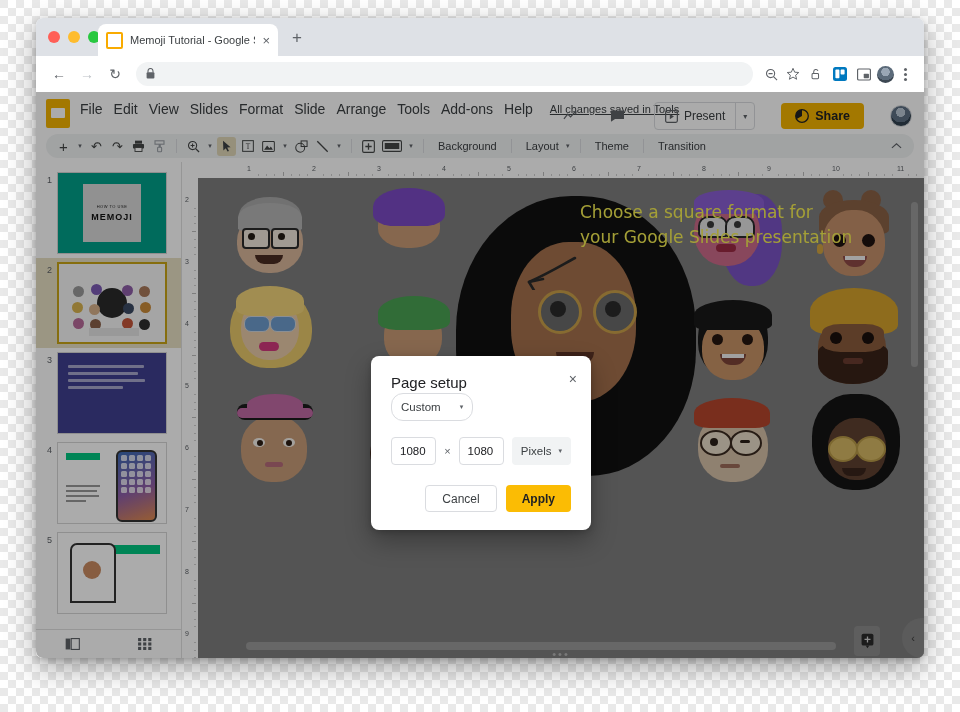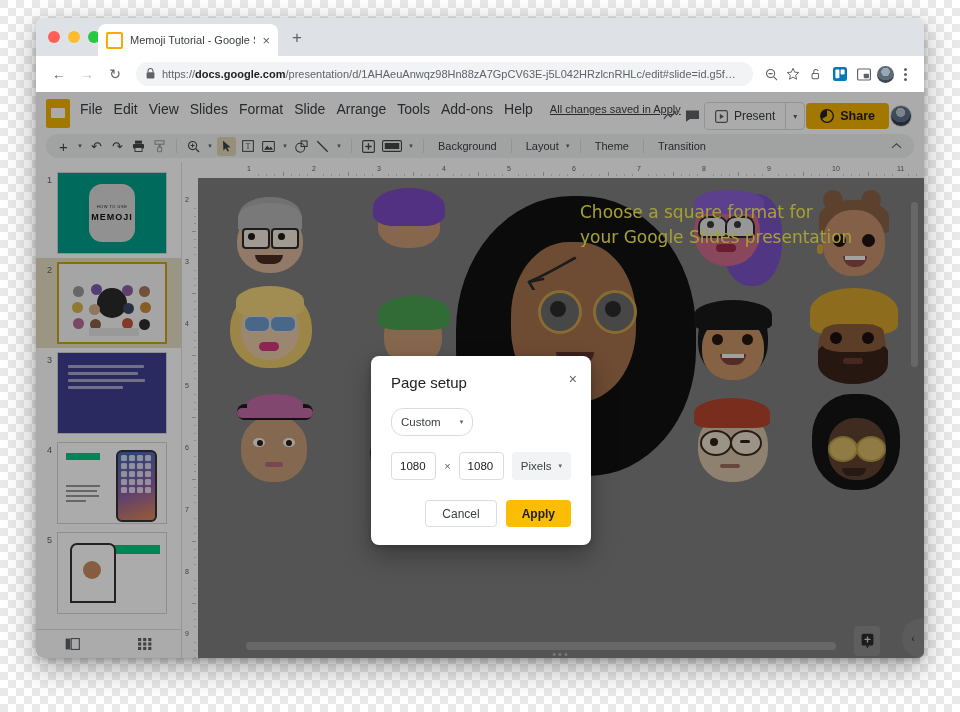--- a/index.html
+++ b/index.html
@@ -104,21 +104,21 @@
   .titlerow{display:flex;align-items:center;gap:9px;height:18px;}
   .doctitle{font-size:14px;color:#202124;}
   .starico{color:#f4b400;font-size:12px;}
   .folderico{
     width:13px;height:10px;background:#5f6368;border-radius:1.5px;position:relative;opacity:.85;
   }
   .folderico:before{content:"";position:absolute;left:0;top:-2.5px;width:6px;height:3px;background:#5f6368;border-radius:1px 1px 0 0;}
   .menurow{display:flex;align-items:center;gap:11px;margin-top:3px;}
   .menuitem{font-size:14px;color:#3c4043;white-space:nowrap;}
   .savedtxt{font-size:11px;color:#3c4043;text-decoration:underline;margin-left:6px;white-space:nowrap;}
-  .hdrRight{display:flex;align-items:center;gap:1px;margin-top:4px;flex:0 0 auto;}
+  .hdrRight{display:flex;align-items:center;gap:26px;margin-top:4px;flex:0 0 auto;}
   .hdrIcon{width:20px;height:20px;display:flex;align-items:center;justify-content:center;color:#5f6368;}
   .presentgrp{display:flex;align-items:stretch;border:1px solid #dadce0;border-radius:4px;height:26px;}
   .presentbtn{display:flex;align-items:center;gap:6px;padding:0 10px;font-size:12px;color:#3c4043;}
   .presentcaret{width:18px;display:flex;align-items:center;justify-content:center;border-left:1px solid #dadce0;color:#5f6368;font-size:8px;}
   .sharebtn{
     background:#f4b400;color:#202124;border-radius:4px;height:26px;
     display:flex;align-items:center;gap:6px;padding:0 14px;font-size:12.5px;font-weight:700;
   }
   .useravatar{
     width:22px;height:22px;border-radius:50%;flex:0 0 auto;
@@ -155,21 +155,21 @@
   }
   .slideitem.active .thumb{border:2px solid #c8a415;}
   .fsbar{
     position:absolute;left:0;right:0;bottom:0;height:28px;background:#fff;
     border-top:1px solid #e0e0e0;display:flex;align-items:center;
   }
   .fsbtn{flex:1 1 0;display:flex;align-items:center;justify-content:center;color:#5f6368;}
 
   
   .t1{background:#00a08a;display:flex;align-items:center;justify-content:center;}
-  .t1 .card{width:46px;height:58px;background:#d9d9d9;display:flex;flex-direction:column;align-items:center;justify-content:center;gap:3px;border-radius:13px;}
+  .t1 .card{width:58px;height:58px;background:#d9d9d9;display:flex;flex-direction:column;align-items:center;justify-content:center;gap:3px;}
   .t1 .l1{font-size:4px;letter-spacing:.5px;color:#222;}
   .t1 .l2{font-size:9px;letter-spacing:1px;color:#111;font-weight:700;}
   .t2{background:#f7f7f7;}
   .t2 .grid{position:absolute;inset:0;display:flex;align-items:center;justify-content:center;}
   .t2 .facebig{width:30px;height:30px;border-radius:50%;background:#2b2b2b;}
   .t2 .mini{position:absolute;width:11px;height:11px;border-radius:50%;}
   .t2 .cap{position:absolute;left:30px;bottom:6px;width:50px;height:8px;background:#e4e4e4;}
   .t3{background:#3f3f8f;padding:12px 10px;box-sizing:border-box;}
   .t3 .ln{height:3px;background:rgba(255,255,255,.55);margin-bottom:4px;border-radius:1px;}
   .t4{background:#fff;}
@@ -237,21 +237,21 @@
     position:absolute;left:335px;top:264px;width:220px;
     background:#fff;border-radius:8px;z-index:60;
     box-shadow:0 11px 26px rgba(0,0,0,.30), 0 2px 6px rgba(0,0,0,.18);
     padding:18px 20px 18px 20px;box-sizing:border-box;
   }
   .modaltitle{font-size:15px;color:#202124;}
   .modalclose{
     position:absolute;right:14px;top:16px;font-size:14px;color:#5f6368;line-height:1;
   }
   .selectbox{
-    margin-top:17px;display:inline-flex;align-items:center;gap:19px;
+    margin-top:2px;display:inline-flex;align-items:center;gap:19px;
     border:1px solid #dadce0;border-radius:12px;height:26px;padding:0 9px;
     font-size:11.5px;color:#3c4043;
   }
   .caretdown{font-size:7px;color:#5f6368;}
   .dimrow{margin-top:16px;display:flex;align-items:center;gap:8px;}
   .dimfield{
     width:46px;height:28px;border:1px solid #dadce0;border-radius:4px;
     display:flex;align-items:center;padding:0 8px;font-size:11.5px;color:#202124;box-sizing:border-box;
   }
   .timesX{font-size:11px;color:#5f6368;}
@@ -291,21 +291,20 @@
     <div class="navbtn dim">→</div>
     <div class="navbtn">↻</div>
 
     <div class="omnibox">
       <span class="lockicon">
         <svg width="9" height="11" viewBox="0 0 9 11">
             <path d="M2 4.5V3a2.5 2.5 0 015 0v1.5" fill="none" stroke="#5f6368" stroke-width="1.1"></path>
             <rect x=".6" y="4.3" width="7.8" height="6.2" rx="1" fill="#5f6368"></rect>
           </svg>
       </span>
-      <span class="urltext"><span>https://</span><b>docs.google.com</b><span>/presentation/d/1AHAeuAnwqz98Hn88zA7GpCV63E-j5L042HRzlcnRHLc/edit#slide=id.g5f…</span></span>
     </div>
 
     <div class="omniIcon">
       <svg width="13" height="13" viewBox="0 0 14 14">
           <circle cx="6" cy="6" r="4.4" fill="none" stroke="#5f6368" stroke-width="1.2"></circle>
           <line x1="9.2" y1="9.2" x2="13" y2="13" stroke="#5f6368" stroke-width="1.2"></line>
           <line x1="3.8" y1="6" x2="8.2" y2="6" stroke="#5f6368" stroke-width="1.2"></line>
         </svg>
     </div>
     <div class="omniIcon">
@@ -350,21 +349,21 @@
           <span class="menuitem">File</span>
           <span class="menuitem">Edit</span>
           <span class="menuitem">View</span>
           <span class="menuitem">Slides</span>
           <span class="menuitem">Format</span>
           <span class="menuitem">Slide</span>
           <span class="menuitem">Arrange</span>
           <span class="menuitem">Tools</span>
           <span class="menuitem">Add-ons</span>
           <span class="menuitem">Help</span>
-          <span class="savedtxt">All changes saved in Apply</span>
+          <span class="savedtxt">All changes saved in Tools</span>
         </div>
       </div>
 
       <div class="hdrRight">
         <div class="hdrIcon">
           <svg width="17" height="12" viewBox="0 0 18 12">
               <polyline points="1,9 5,4 8,7 13,1.5" fill="none" stroke="#5f6368" stroke-width="1.3"></polyline>
               <polyline points="10.5,1.5 13.5,1.5 13.5,4.5" fill="none" stroke="#5f6368" stroke-width="1.3"></polyline>
             </svg>
         </div>

